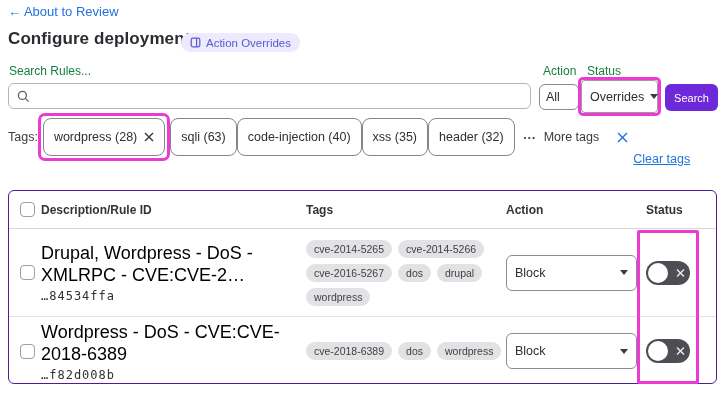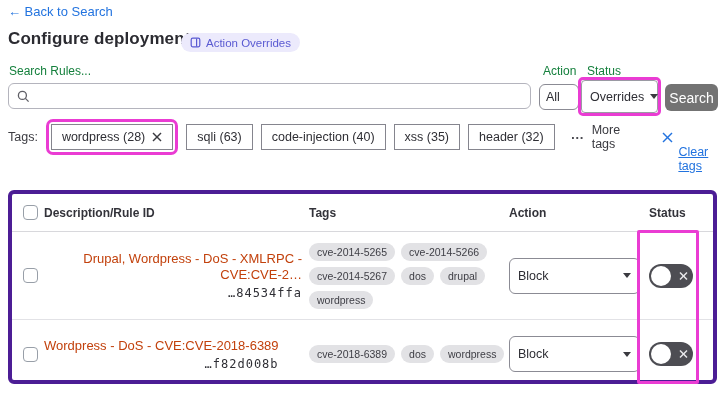--- a/index.html
+++ b/index.html
@@ -25,69 +25,69 @@
   .select { background:#fff; border:1px solid #8b8b94; border-radius:6px; display:flex; align-items:center;
     justify-content:space-between; padding:0 8px; font-size:12.5px; color:#2e2e34; cursor:pointer; }
   .sel-action { left:539px; top:84px; width:40px; height:26px; padding:0 6px;gap:19px; }
   .hl-status { left:578px; top:77px; width:83px; height:39px; border:3px solid #ea3cd3; border-radius:5px;
     display:flex; align-items:center; justify-content:center; background:#fff; }
   .sel-status { width:100%; height:100%; border:1px solid #9a9aa3; border-radius:4px; }
 
   .caret { width:0; height:0; border-left:4px solid transparent; border-right:4px solid transparent;
     border-top:5px solid #3a3a40; margin-left:6px; }
 
-  .search-btn { left:665px; top:84px; width:53px; height:27px; background:#737373; color:#fff; border:none;
-    border-radius:6px; font-size:14px; font-family:"Liberation Sans", sans-serif; cursor:pointer; }
-
-  
-  .tags-bar { left:8px; top:120px; height:34px; display:flex; align-items:center; gap:8px; }
+  .search-btn { left:665px; top:84px; width:53px; height:27px; background:#6d28d9; color:#fff; border:none;
+    border-radius:6px; font-size:11px; font-family:"Liberation Sans", sans-serif; cursor:pointer; }
+
+  
+  .tags-bar { left:8px; top:120px; height:34px; display:flex; align-items:center; }
   .tags-label { font-size:12.5px; color:#3c3c42; }
-  .pill-filter { background:#fff; border:1px solid #85858e; border-radius:0; padding:0 10px; height:26px;
+  .pill-filter { background:#fff; border:1px solid #85858e; border-radius:8px; padding:0 10px; height:38px;
     display:flex; align-items:center; gap:7px; font-size:12.5px; color:#2f2f35; cursor:pointer; white-space:nowrap; }
   .hl-tag { border:3px solid #ea3cd3; border-radius:7px; padding:2px; display:flex; }
   .more-tags { display:flex; align-items:center; gap:7px; font-size:12.5px; color:#3a3a40; margin-left:8px; cursor:pointer; }
   .dots { font-weight:700; letter-spacing:1px; color:#4a4a50; font-size:13px; }
   .clear-tags { display:flex; align-items:center; gap:5px; margin-left:18px; color:#2273df; font-size:12.5px; cursor:pointer; }
   .clear-tags .txt { text-decoration:underline;margin-top:44px; }
 
   
-  .table { left:8px; top:190px; width:709px; height:194px; border:4px solid #4c1d95; border-radius:6px; background:#fff;text-align:right; }
+  .table { left:8px; top:190px; width:709px; height:194px; border:1px solid #4c1d95; border-radius:6px; background:#fff; }
   .thead { position:absolute; left:0; top:0; width:100%; height:38px; border-bottom:1px solid #d8d8dc; }
   .th { position:absolute; top:0; height:38px; display:flex; align-items:center; font-size:12px; font-weight:700; color:#33333a; }
   .row { position:absolute; left:0; width:100%; }
   .row1 { top:38px; height:87px; }
   .row2 { top:125px; height:69px; border-top:1px solid #e2e2e6; }
   .cell { position:absolute; top:0; height:100%; display:flex; align-items:center; }
   .c-check { left:11px; width:20px; }
   .c-desc  { left:32px; width:258px; }
   .c-tags  { left:297px; width:196px; }
   .c-action{ left:497px; width:132px; }
   .c-status{ left:637px; width:60px; }
 
   .checkbox { width:15px; height:15px; border:1.5px solid #989fa8; border-radius:4px; background:#fff; cursor:pointer; }
   .desc-wrap { display:flex; flex-direction:column; justify-content:center; gap:3px; }
-  .desc-line { font-size:13px; color:#c2410c; line-height:16px; }
+  .desc-line { font-size:18px; color:#000000; line-height:22px; }
   .rule-id { font-family:"DejaVu Sans Mono", monospace; font-size:12px; color:#2f2f35; letter-spacing:1px; }
   .tagwrap { display:flex; flex-wrap:wrap; gap:6px; align-content:center; }
   .pill-tag { background:#e2e2e5; border-radius:10px; padding:3px 8px; font-size:10.5px; color:#3e3e45; white-space:nowrap; }
   .row-select { width:131px; height:36px; }
 
   .toggle { position:relative; width:44px; height:24px; background:#4d4d53; border-radius:12px; cursor:pointer; }
   .knob { position:absolute; left:2px; top:2px; width:20px; height:20px; background:#fff; border-radius:50%; }
   .toggle-x { position:absolute; right:5px; top:50%; transform:translateY(-50%); display:flex; }
 
   .hl-status-col { left:637px; top:230px; width:62px; height:154px; border:3px solid #ea3cd3; border-radius:2px;
     pointer-events:none; z-index:5; background:transparent; }
 
   svg { display:block; }
 </style>
 </head>
 <body>
 
-<a class="abs back-link">← Back to Search</a>
+<a class="abs back-link">← About to Review</a>
 <div class="abs page-title">Configure deployment</div>
 <div class="abs about-badge">
   <span>
     <svg width="11" height="11" viewBox="0 0 11 11">
         <rect x="1.2" y="1.2" width="8.6" height="8.6" rx="1.5" fill="none" stroke="#5a5ad2" stroke-width="1.2"></rect>
         <line x1="6.6" y1="1.5" x2="6.6" y2="9.5" stroke="#5a5ad2" stroke-width="1.2"></line>
       </svg>
   </span>
   <span>Action Overrides</span>
 </div>
@@ -170,21 +170,21 @@
     <div class="cell c-desc">
       <div class="desc-wrap">
         <span class="desc-line">Drupal, Wordpress - DoS - XMLRPC - CVE:CVE-2…</span>
         <span class="rule-id">…84534ffa</span>
       </div>
     </div>
     <div class="cell c-tags">
       <div class="tagwrap">
         <span class="pill-tag">cve-2014-5265</span>
         <span class="pill-tag">cve-2014-5266</span>
-        <span class="pill-tag">cve-2014-5267</span>
+        <span class="pill-tag">cve-2016-5267</span>
         <span class="pill-tag">dos</span>
         <span class="pill-tag">drupal</span>
         <span class="pill-tag">wordpress</span>
       </div>
     </div>
     <div class="cell c-action">
       <div class="select row-select">
         <span>Block</span>
         <span class="caret"></span>
       </div>

